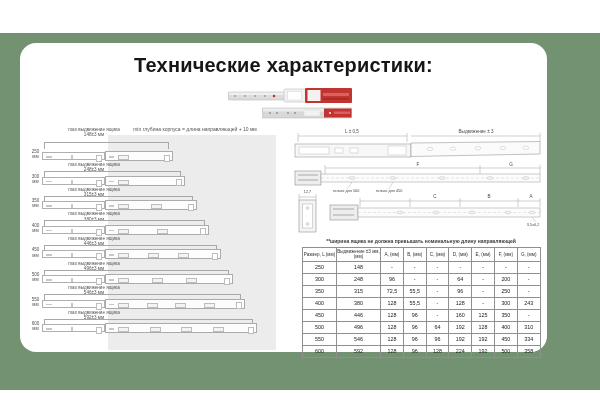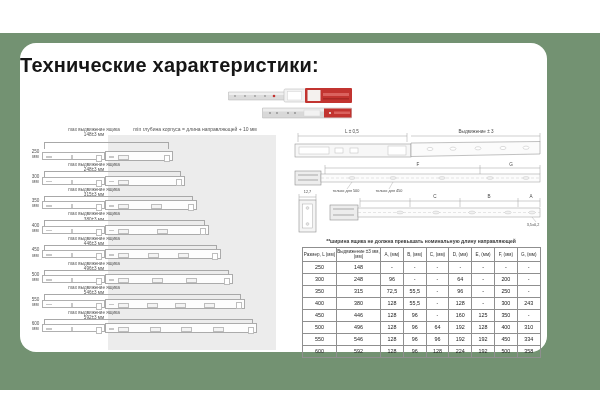--- a/index.html
+++ b/index.html
@@ -9,21 +9,21 @@
     font-family:"Liberation Sans","DejaVu Sans",sans-serif;
     -webkit-font-smoothing:antialiased;
   }
   .green-band{position:absolute;left:0;top:33px;width:600px;height:357px;background:#739272;}
   .card{
     position:absolute;left:20px;top:43px;width:527px;height:309px;
     background:#ffffff;border-radius:16px;
   }
   .page-title{
     position:absolute;left:0;top:11px;width:100%;
-    text-align:left;font-size:20px;font-weight:600;color:#161616;letter-spacing:.2px;
+    text-align:center;font-size:20px;font-weight:600;color:#161616;letter-spacing:.2px;
   }
   .photo1{position:absolute;left:208px;top:42px;}
   .photo2{position:absolute;left:242px;top:62px;}
 
   
   .left-panel{position:absolute;left:8px;top:82px;width:240px;height:226px;}
   .gray-bg{position:absolute;left:80px;top:10px;width:168px;height:215px;background:#ececec;}
   .depth-note{
     position:absolute;left:92px;top:2px;width:150px;text-align:center;
     font-size:5px;color:#555;line-height:1.1;

